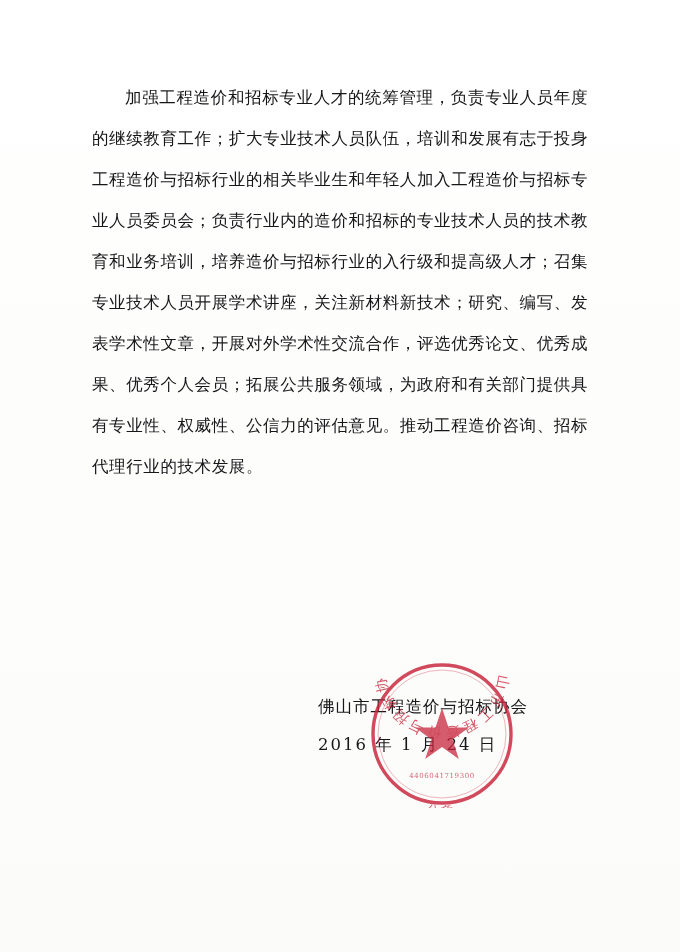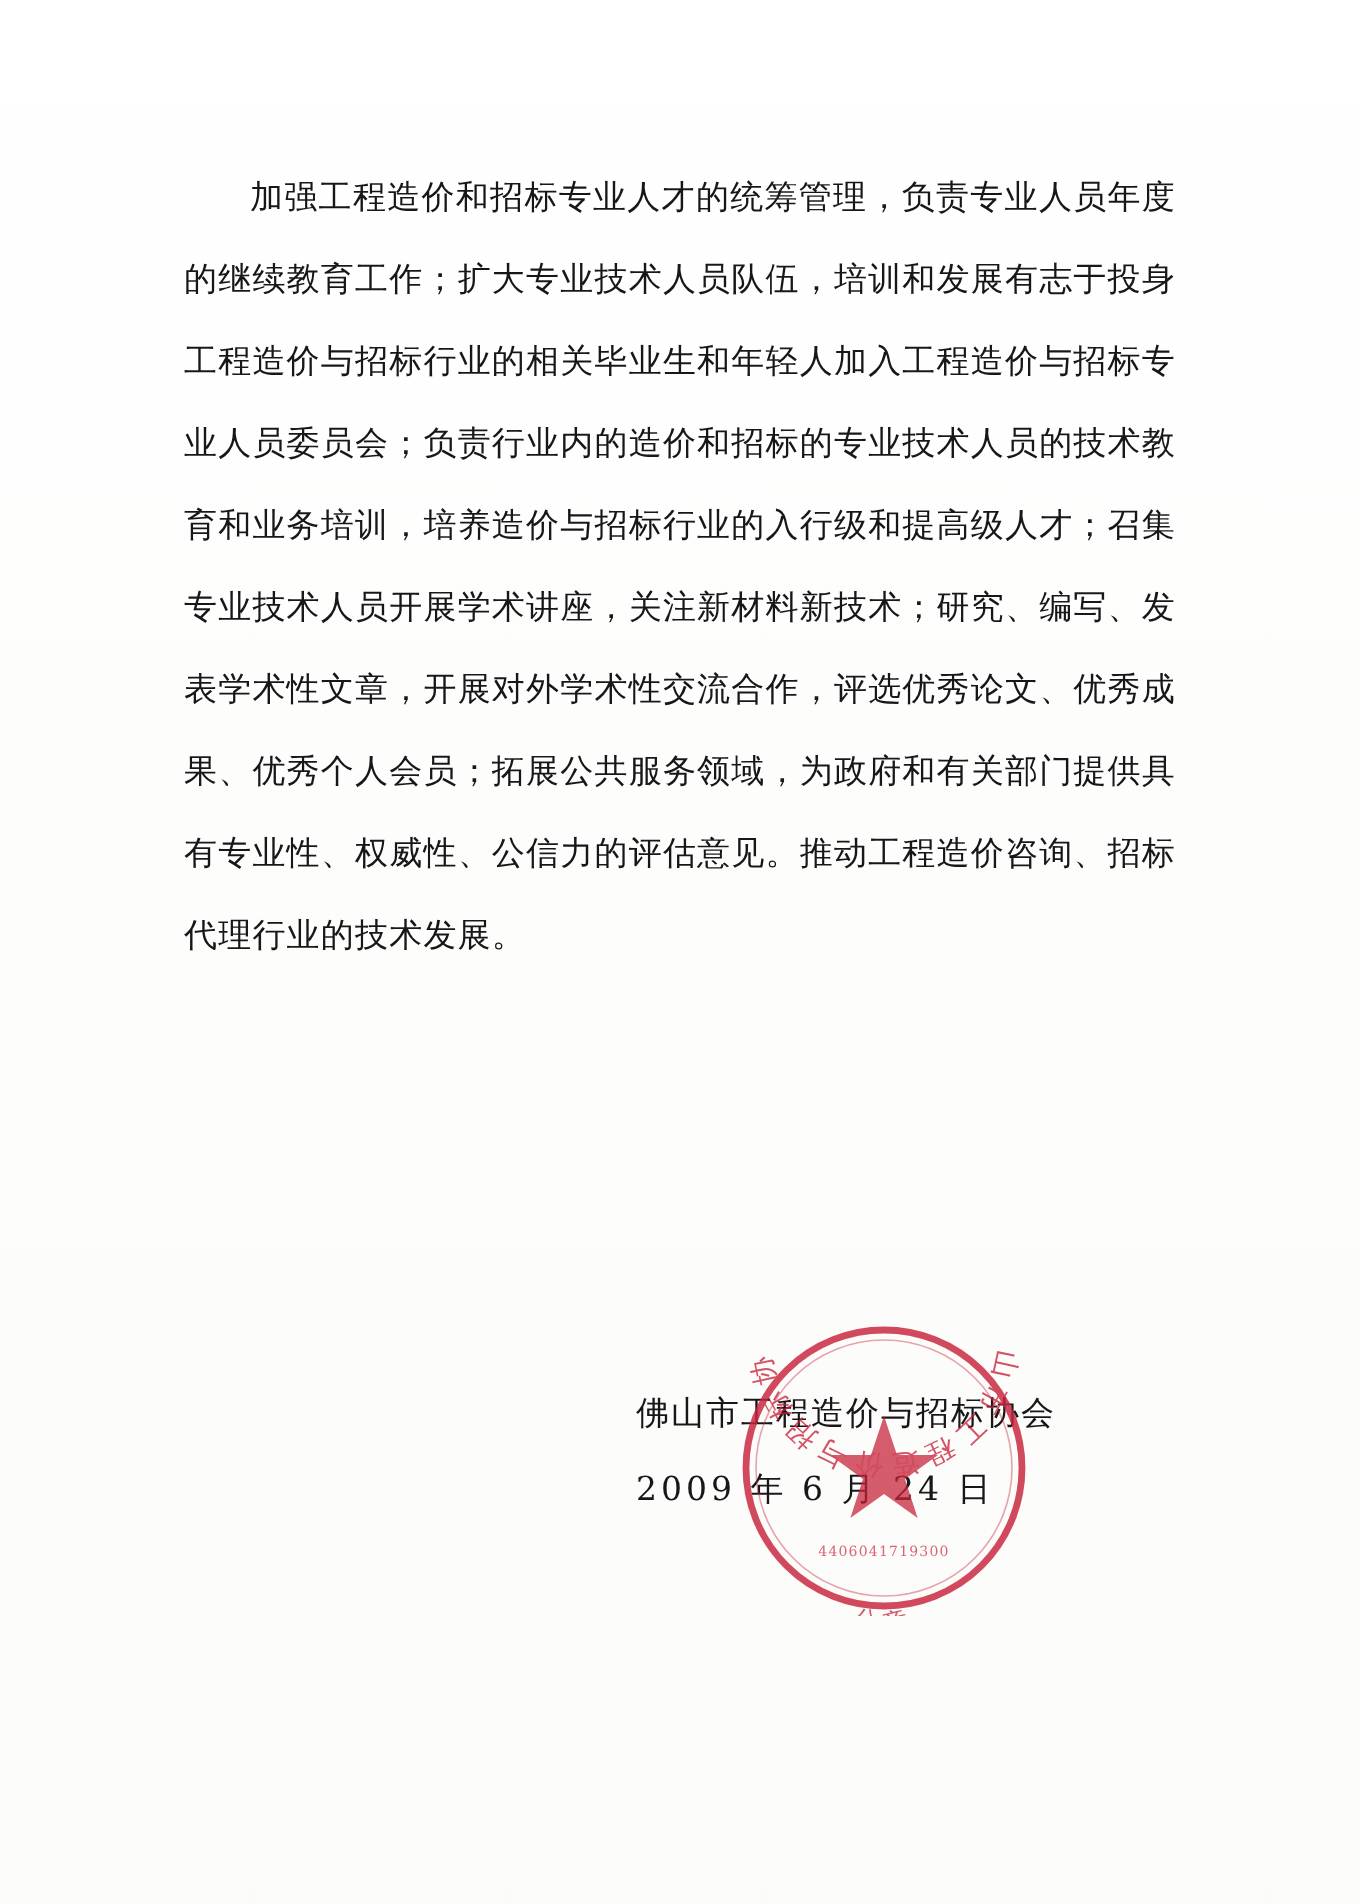--- a/index.html
+++ b/index.html
@@ -30,20 +30,21 @@
     position: absolute;
     left: 92px;
     top: 78px;
     width: 496px;
     font-size: 16.5px;
     line-height: 41px;
     color: #17171a;
     letter-spacing: 0.6px;
     text-align: justify;
     text-justify: inter-ideograph;
+    font-family: Liberation Mono, monospace;
   }
   .para {
     margin: 0;
     text-indent: 2em;
   }
   .signature {
     position: absolute;
     left: 318px;
     top: 688px;
     width: 260px;
@@ -81,21 +82,21 @@
 
 <div class="page">
   <div class="scan-tint"></div>
 
   <div class="body-text">
     <p class="para">加强工程造价和招标专业人才的统筹管理，负责专业人员年度的继续教育工作；扩大专业技术人员队伍，培训和发展有志于投身工程造价与招标行业的相关毕业生和年轻人加入工程造价与招标专业人员委员会；负责行业内的造价和招标的专业技术人员的技术教育和业务培训，培养造价与招标行业的入行级和提高级人才；召集专业技术人员开展学术讲座，关注新材料新技术；研究、编写、发表学术性文章，开展对外学术性交流合作，评选优秀论文、优秀成果、优秀个人会员；拓展公共服务领域，为政府和有关部门提供具有专业性、权威性、公信力的评估意见。推动工程造价咨询、招标代理行业的技术发展。</p>
   </div>
 
   <div class="signature">
     <div class="sig-line">佛山市工程造价与招标协会</div>
-    <div class="sig-line sig-date">2009 年 6 月 24 日</div>
+    <div class="sig-line sig-date">2016 年 1 月 24 日</div>
   </div>
 
   <div class="seal">
     <svg width="148" height="148" viewBox="0 0 148 148" xmlns="http://www.w3.org/2000/svg">
       <g opacity="0.82">
         <circle cx="74" cy="74" r="69" fill="none" stroke="#c8233a" stroke-width="3.4"></circle>
         <circle cx="74" cy="74" r="64" fill="none" stroke="#c8233a" stroke-width="0.8" opacity="0.5"></circle>
 
         <polygon points="74,48 80.5,67.5 101,67.5 84.5,79.5 90.8,99 74,87 57.2,99 63.5,79.5 47,67.5 67.5,67.5" fill="#c8233a" opacity="0.9"></polygon>
 

